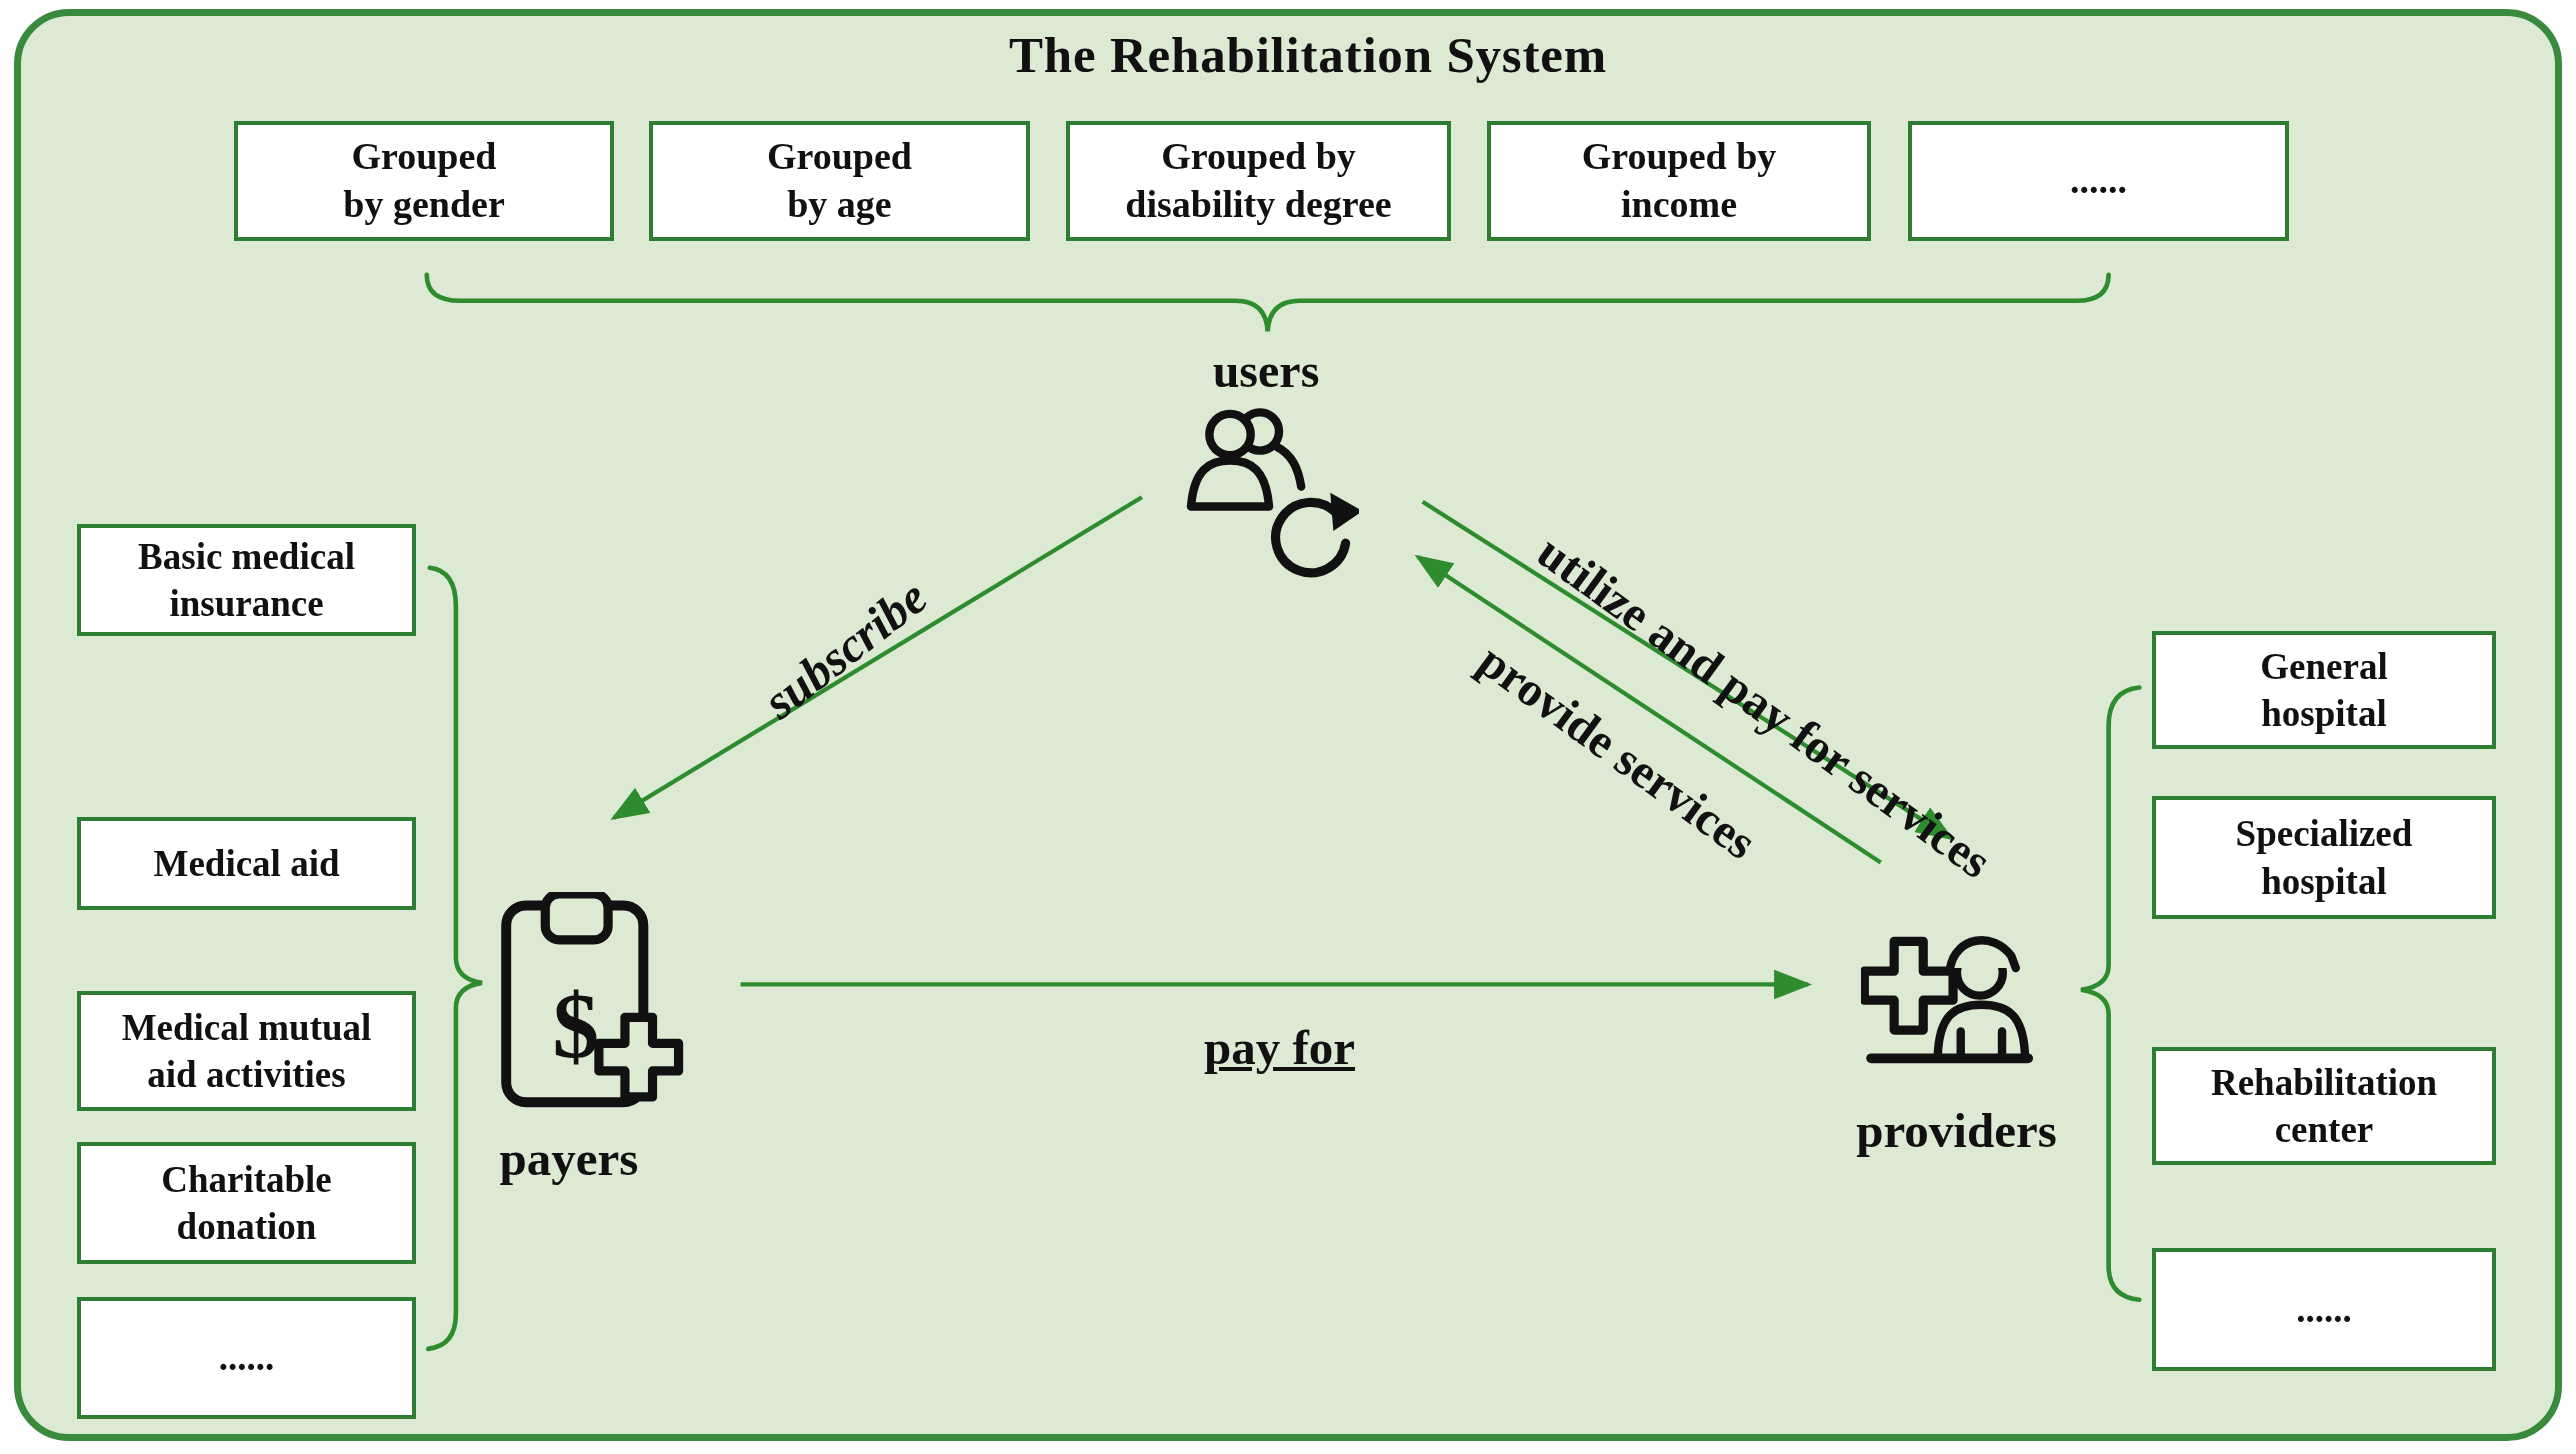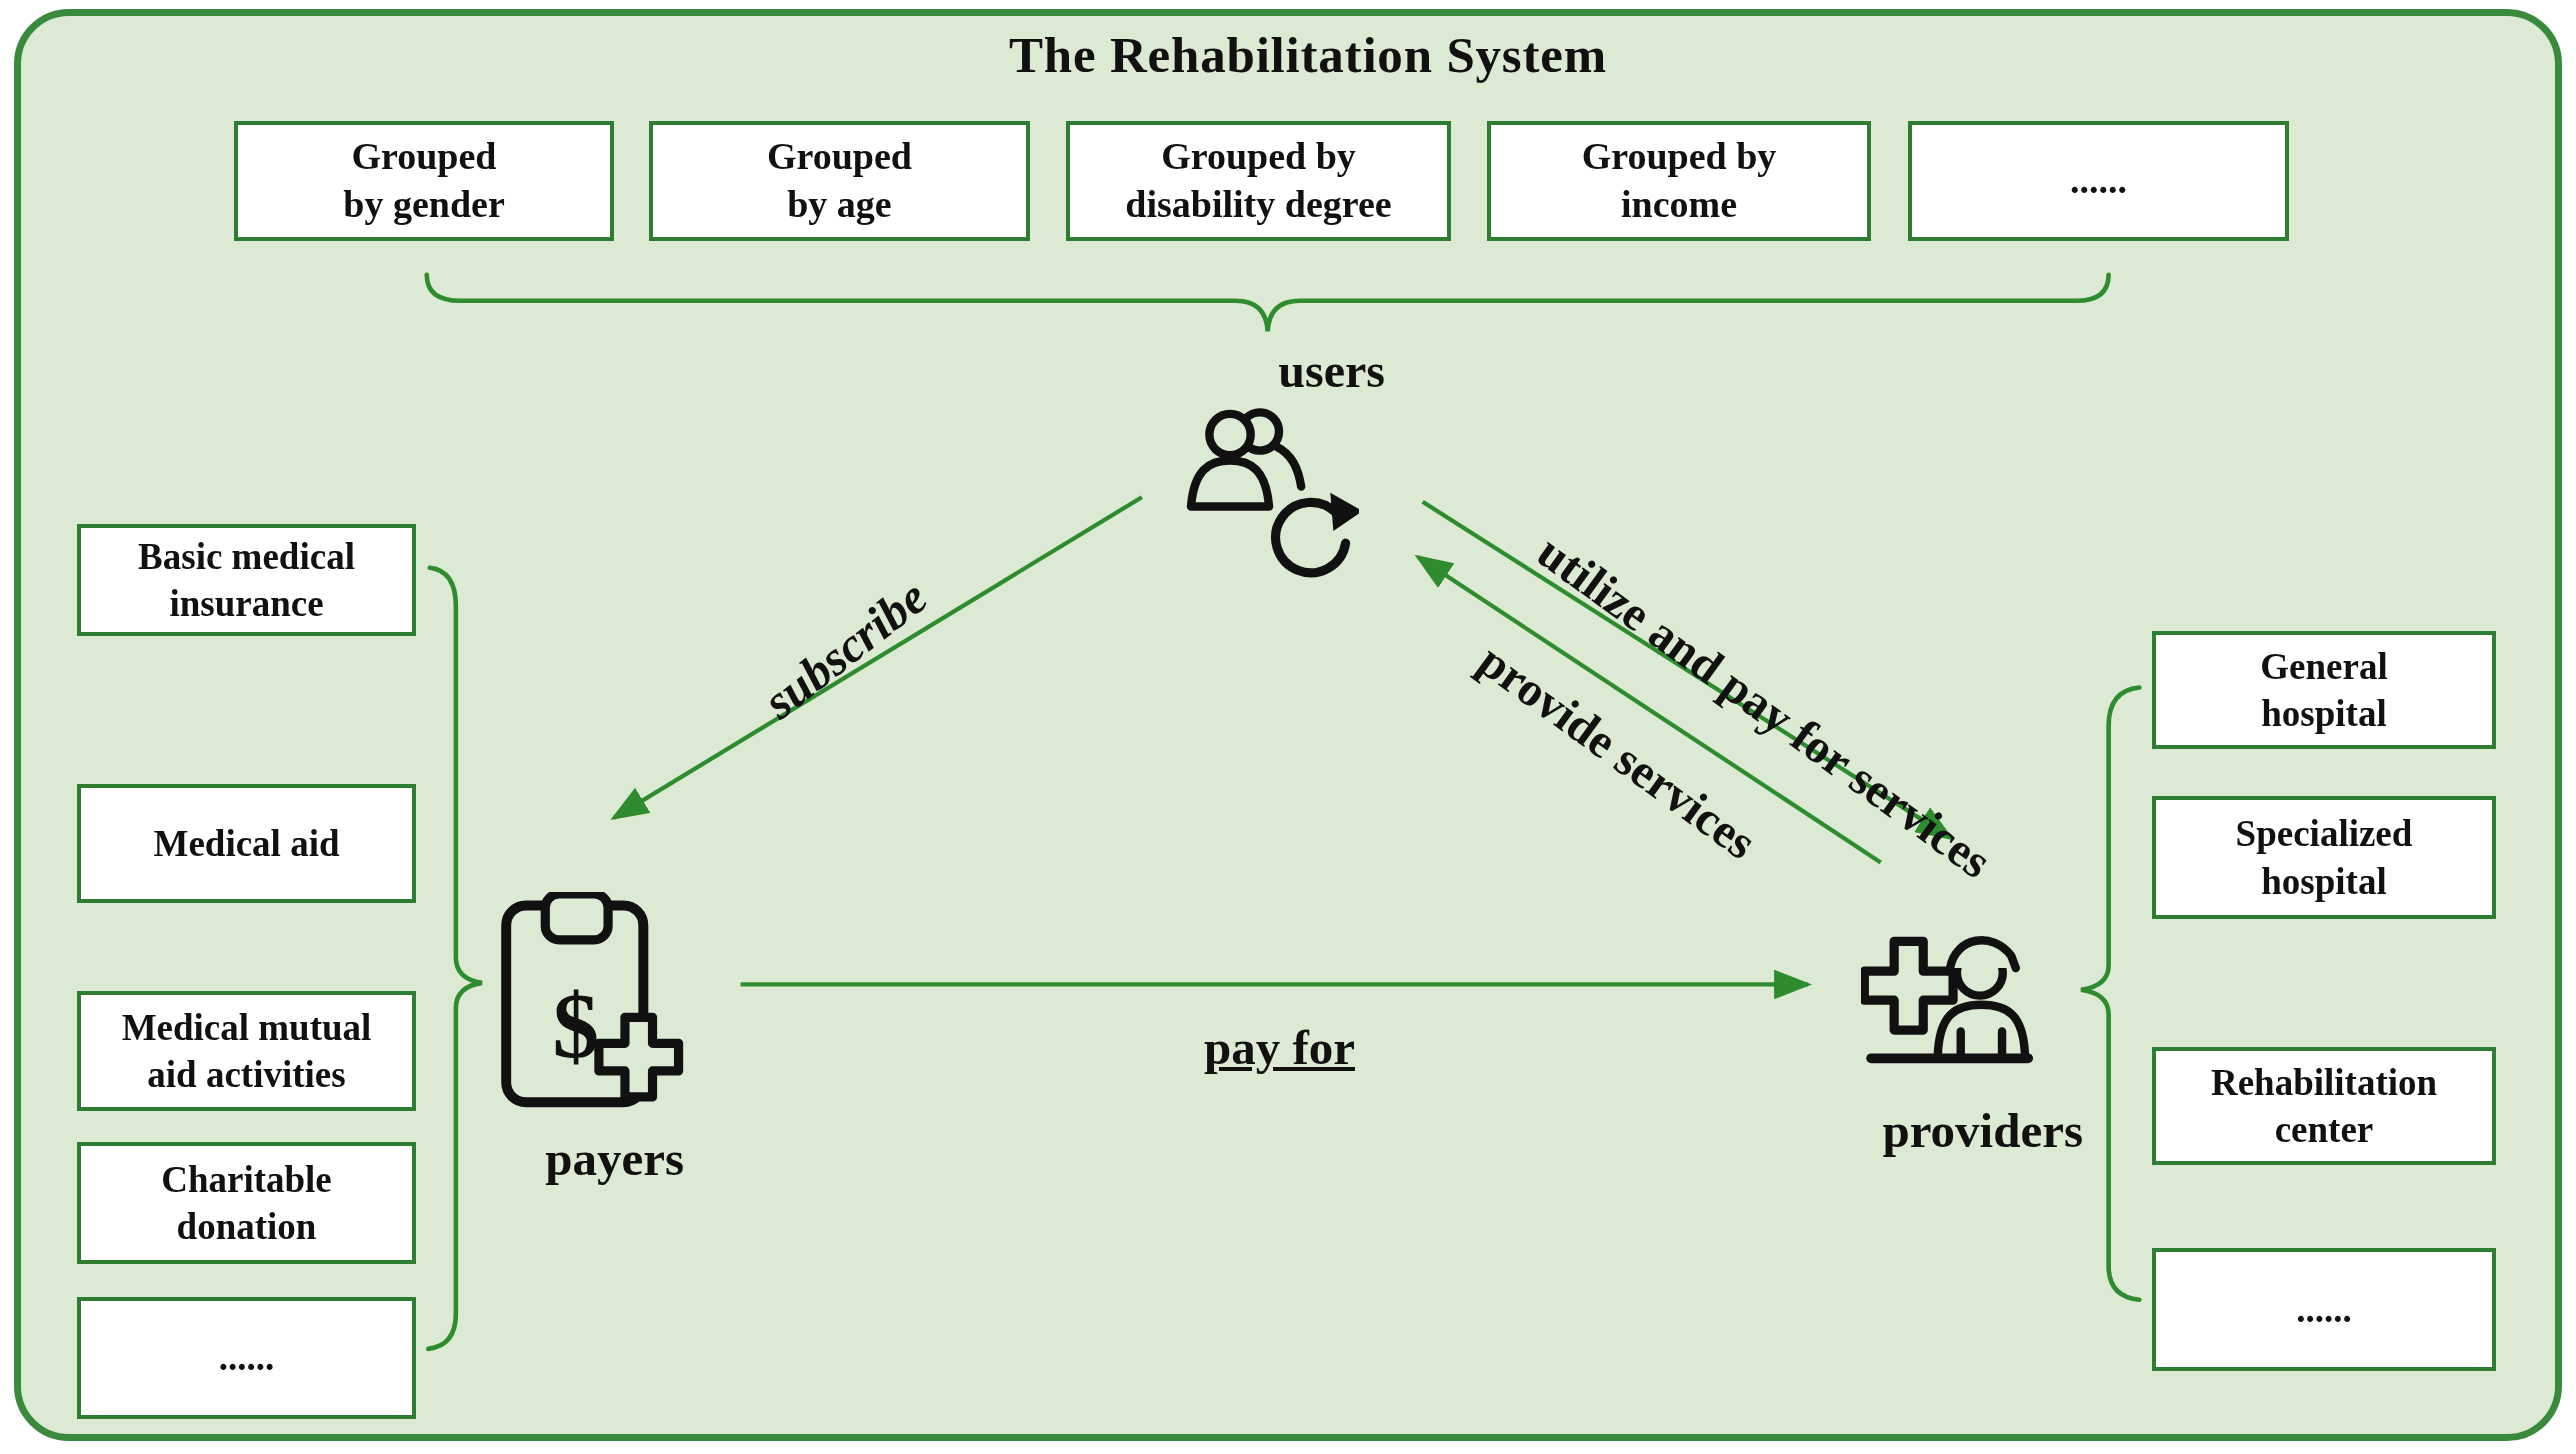--- a/index.html
+++ b/index.html
@@ -23,31 +23,31 @@
   }
   .top-box{top:121px;height:120px;font-size:38px;line-height:1.26;}
   .tb1{left:234px;width:380px}
   .tb2{left:649px;width:381px}
   .tb3{left:1066px;width:385px}
   .tb4{left:1487px;width:384px}
   .tb5{left:1908px;width:381px}
   .left-box{left:77px;width:339px;font-size:37px;line-height:1.28;}
   .lb1{top:524px;height:112px}
   .lb2{top:670px;height:113px}
-  .lb3{top:784px;height:119px}
+  .lb3{top:817px;height:93px}
   .lb4{top:991px;height:120px}
   .lb5{top:1142px;height:122px}
   .lb6{top:1297px;height:122px}
   .right-box{left:2152px;width:344px;font-size:37px;line-height:1.28;}
   .rb1{top:631px;height:118px}
   .rb2{top:796px;height:123px}
   .rb3{top:1047px;height:118px}
   .rb4{top:1248px;height:123px}
   .entity-label{
-    position:absolute;text-align:right;font-weight:bold;line-height:1.1;
+    position:absolute;text-align:center;font-weight:bold;line-height:1.1;
   }
   #users-label{left:1147px;top:345px;width:238px;font-size:48px;}
   #payers-label{left:454px;top:1111px;width:230px;font-size:49px;margin-top:21px;}
   #providers-label{left:1830px;top:1084px;width:253px;font-size:49px;margin-top:20px;}
   .rel-label{
     position:absolute;text-align:center;font-weight:bold;line-height:1.1;
   }
   #subscribe-label{left:689px;top:621px;width:322px;height:69px;font-size:49px;font-style:italic;transform:rotate(-38deg);}
   #utilize-label{left:1353px;top:679px;width:813px;height:69px;font-size:48px;transform:rotate(36deg);}
   #provide-label{left:1367px;top:724px;width:491px;height:69px;font-size:48px;transform:rotate(36deg);}

